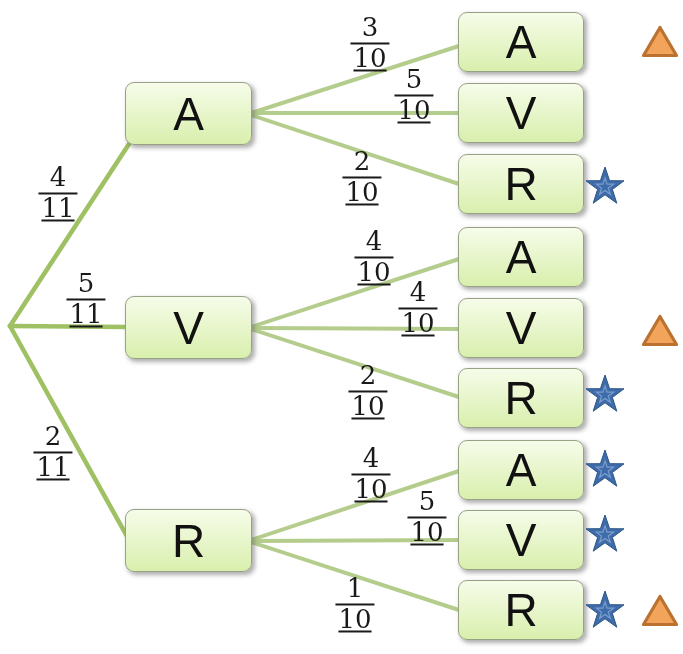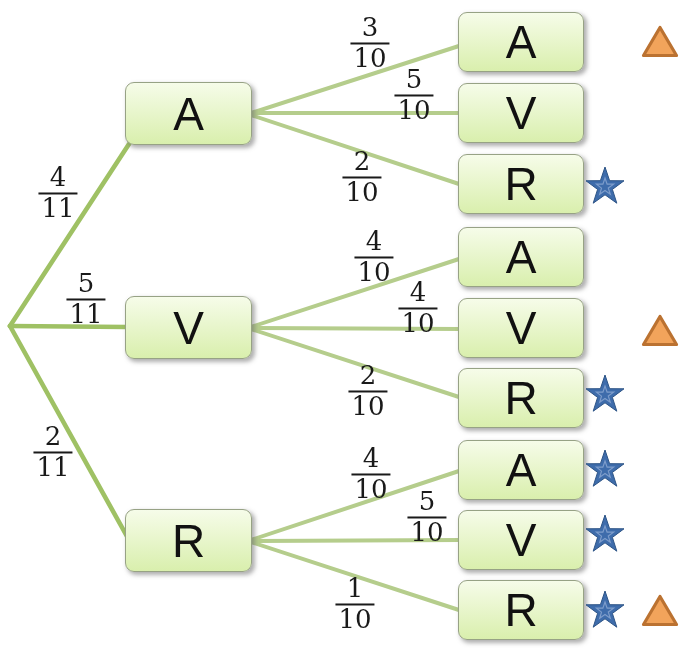--- a/index.html
+++ b/index.html
@@ -41,21 +41,21 @@
   .node.l2{left:458px;width:126px;height:60px;}
   .frac{
     position:absolute;
     transform:translate(-50%,-50%);
     display:flex;flex-direction:column;align-items:center;
     font-family:"DejaVu Serif",serif;
     font-size:26px;line-height:1.02;color:var(--text);
     text-align:center;
   }
   .frac .num{padding:0 3px 1px;}
-  .frac .den{border-top:2px solid var(--text);padding:1px 3px 0;}
+  .frac .den{border-top:2px solid var(--text);padding:1px 3px 0;text-decoration:underline;}
   .marker{position:absolute;}
 </style>
 </head>
 <body>
 
 <div class="canvas">
 
   <svg class="lines" viewBox="0 0 683 654">
     <line class="l1" x1="10" y1="326" x2="129" y2="144"></line>
     <line class="l1" x1="10" y1="326" x2="127" y2="327"></line>

